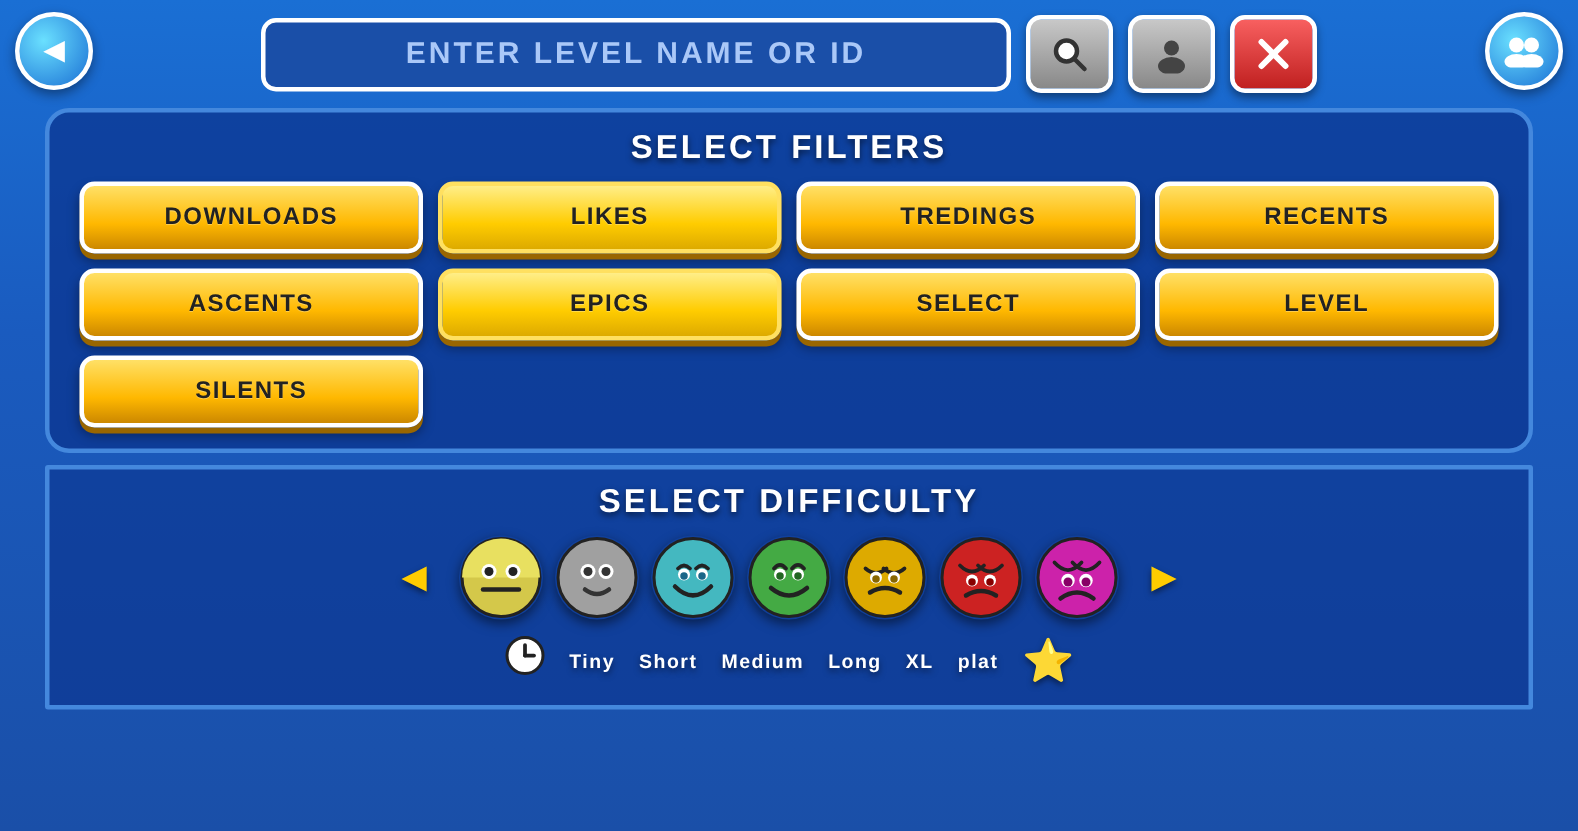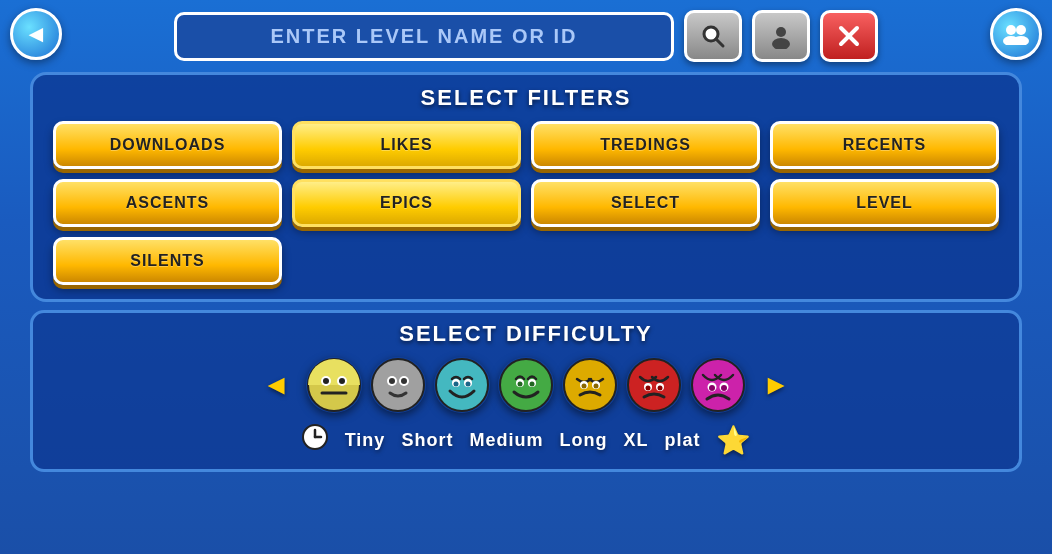--- a/index.html
+++ b/index.html
@@ -142,21 +142,21 @@
     }
     .filter-btn.active {
       background: linear-gradient(180deg, #ffee88 0%, #ffcc00 60%, #ddaa00 100%);
       border-color: #ffe060;
     }
 
     
     .difficulty-section {
       background: rgba(10, 50, 140, 0.6);
       border: 3px solid #4488dd;
-      border-radius: 14px;
+      border-radius: 2px;
       padding: 8px 16px 12px;
       margin: 0 30px 0;
     }
 
     .difficulty-row {
       display: flex;
       align-items: center;
       justify-content: center;
       gap: 8px;
       margin-top: 8px;
@@ -197,21 +197,21 @@
       padding: 0 20px;
     }
 
     .length-icon {
       font-size: 24px;
       color: #fff;
     }
 
     .length-btn {
       font-family: 'Arial Black', sans-serif;
-      font-size: 18px;
+      font-size: 13px;
       font-weight: 900;
       color: #fff;
       cursor: pointer;
       text-shadow: 0 2px 4px rgba(0,0,0,0.5);
       background: none;
       border: none;
       letter-spacing: 1px;
     }
 
     .star-icon {

